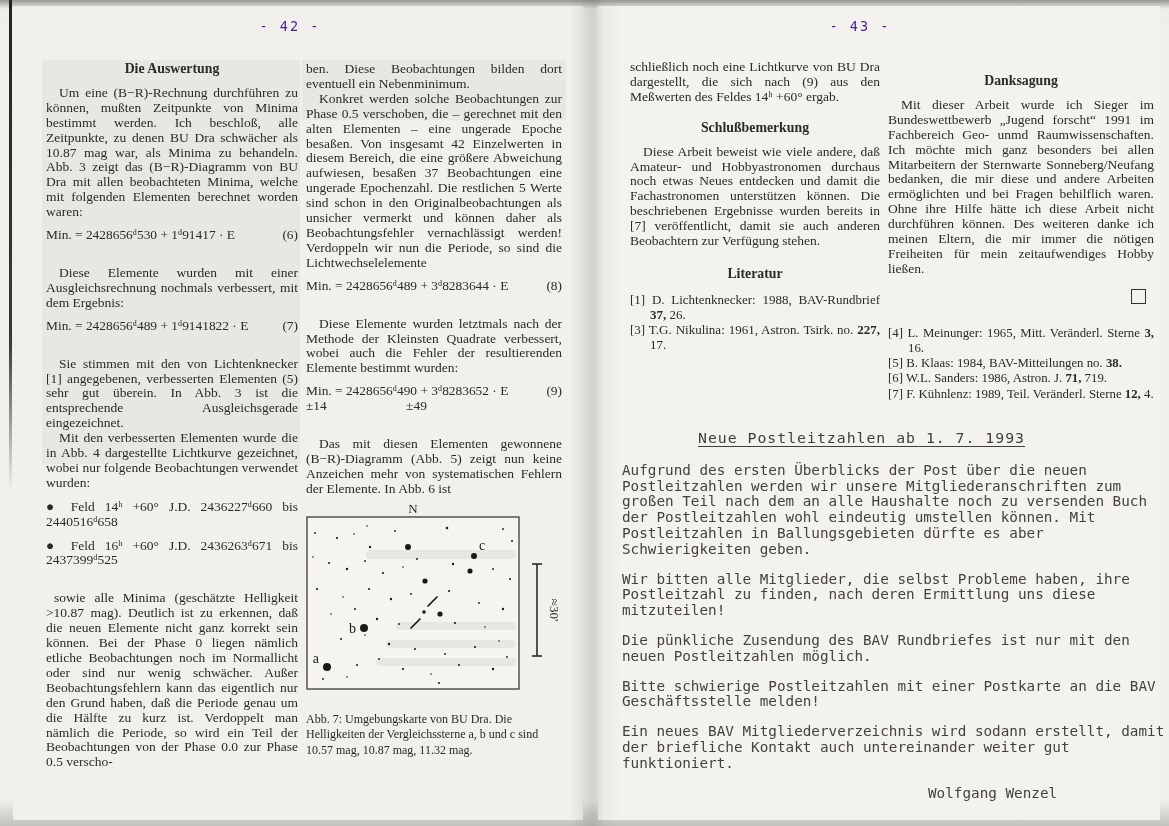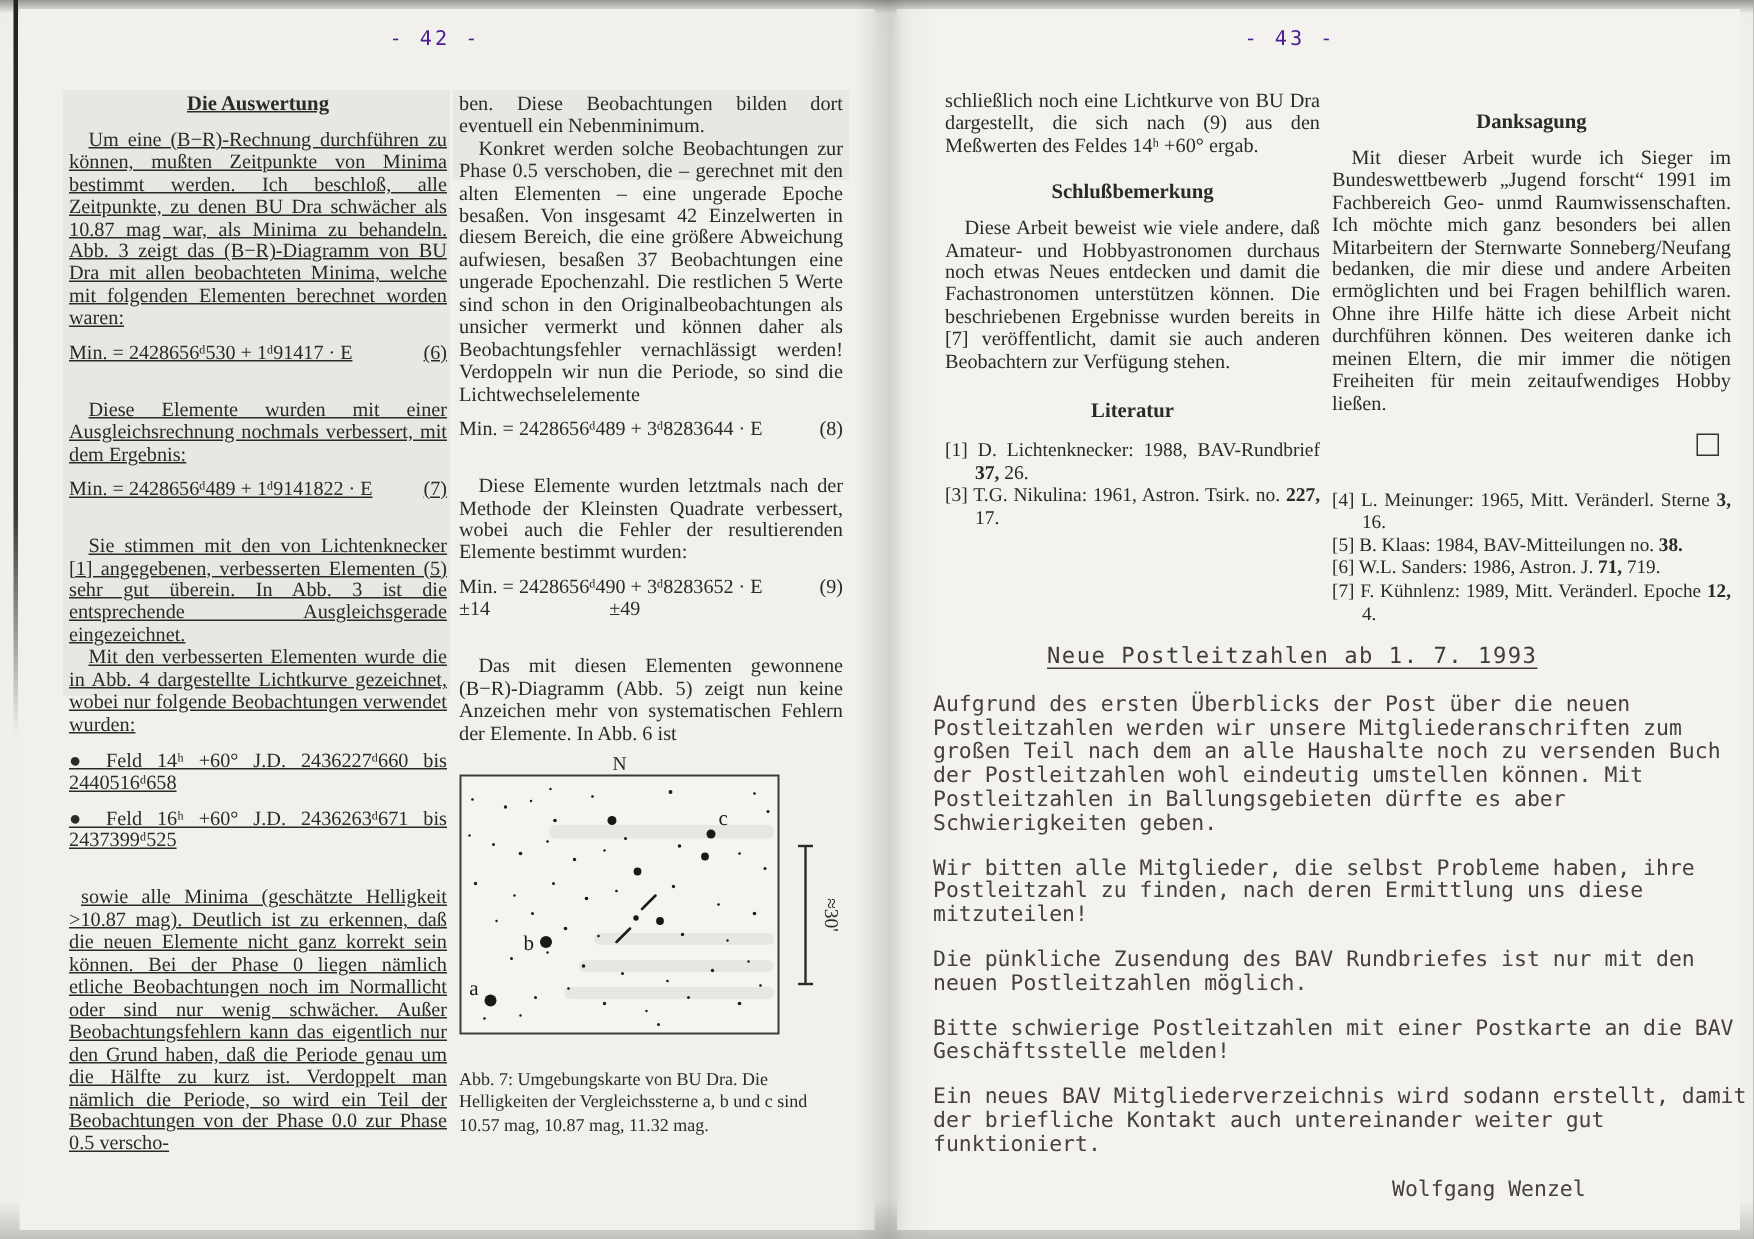--- a/index.html
+++ b/index.html
@@ -67,21 +67,21 @@
 <div class="page page-left"></div>
 <div class="page page-right"></div>
 <div class="gutter"></div>
 <div class="edge-line"></div>
 <div class="shade" style="left:42px;top:60px;width:258px;height:404px;"></div>
 <div class="shade" style="left:302px;top:60px;width:264px;height:60px;"></div>
 
 <div class="pageno" style="left:225px;">- 42 -</div>
 <div class="pageno" style="left:795px;">- 43 -</div>
 
-<div class="col" style="left:46px;top:62px;width:252px;text-decoration:underline;">
+<div class="col" style="left:46px;top:62px;width:252px;">
   <h3 class="chead">Die Auswertung</h3>
   <p>Um eine (B−R)-Rechnung durchführen zu können, mußten Zeitpunkte von Minima bestimmt werden. Ich beschloß, alle Zeitpunkte, zu denen BU Dra schwächer als 10.87 mag war, als Minima zu behandeln. Abb. 3 zeigt das (B−R)-Diagramm von BU Dra mit allen beobachteten Minima, welche mit folgenden Elementen berechnet worden waren:</p>
   <div class="eq">
     <span>Min. = 2428656ᵈ530 + 1ᵈ91417 · E</span>
     <span class="no">(6)</span>
   </div>
   <p class="gap">Diese Elemente wurden mit einer Ausgleichsrechnung nochmals verbessert, mit dem Ergebnis:</p>
   <div class="eq">
     <span>Min. = 2428656ᵈ489 + 1ᵈ9141822 · E</span>
     <span class="no">(7)</span>
@@ -205,21 +205,21 @@
 </div>
 
 <div class="col" style="left:888px;top:60px;width:266px;">
   <h3 class="chead" style="margin-top:14px;">Danksagung</h3>
   <p>Mit dieser Arbeit wurde ich Sieger im Bundeswettbewerb „Jugend forscht“ 1991 im Fachbereich Geo- unmd Raumwissenschaften. Ich möchte mich ganz besonders bei allen Mitarbeitern der Sternwarte Sonneberg/Neufang bedanken, die mir diese und andere Arbeiten ermöglichten und bei Fragen behilflich waren. Ohne ihre Hilfe hätte ich diese Arbeit nicht durchführen können. Des weiteren danke ich meinen Eltern, die mir immer die nötigen Freiheiten für mein zeitaufwendiges Hobby ließen.</p>
   <div class="end-square"></div>
   <div class="refs" style="margin-top:22px;font-size:12.8px;">
     <div class="ref"><span>[4]</span> <span>L. Meinunger: 1965, Mitt. Veränderl. Sterne </span><b>3,</b><span> 16.</span></div>
     <div class="ref"><span>[5]</span> <span>B. Klaas: 1984, BAV-Mitteilungen no. </span><b>38.</b><span></span></div>
     <div class="ref"><span>[6]</span> <span>W.L. Sanders: 1986, Astron. J. </span><b>71,</b><span> 719.</span></div>
-    <div class="ref"><span>[7]</span> <span>F. Kühnlenz: 1989, Mitt. Veränderl. Epoche </span><b>12,</b><span> 4.</span></div>
+    <div class="ref"><span>[7]</span> <span>F. Kühnlenz: 1989, Teil. Veränderl. Sterne </span><b>12,</b><span> 4.</span></div>
   </div>
 </div>
 
 <div class="postal">
   <h2>Neue Postleitzahlen ab 1. 7. 1993</h2>
   <p>Aufgrund des ersten Überblicks der Post über die neuen Postleitzahlen werden wir unsere Mitgliederanschriften zum großen Teil nach dem an alle Haushalte noch zu versenden Buch der Postleitzahlen wohl eindeutig umstellen können. Mit Postleitzahlen in Ballungsgebieten dürfte es aber Schwierigkeiten geben.</p>
   <p>Wir bitten alle Mitglieder, die selbst Probleme haben, ihre Postleitzahl zu finden, nach deren Ermittlung uns diese mitzuteilen!</p>
   <p>Die pünkliche Zusendung des BAV Rundbriefes ist nur mit den neuen Postleitzahlen möglich.</p>
   <p>Bitte schwierige Postleitzahlen mit einer Postkarte an die BAV Geschäftsstelle melden!</p>
   <p>Ein neues BAV Mitgliederverzeichnis wird sodann erstellt, damit der briefliche Kontakt auch untereinander weiter gut funktioniert.</p>

